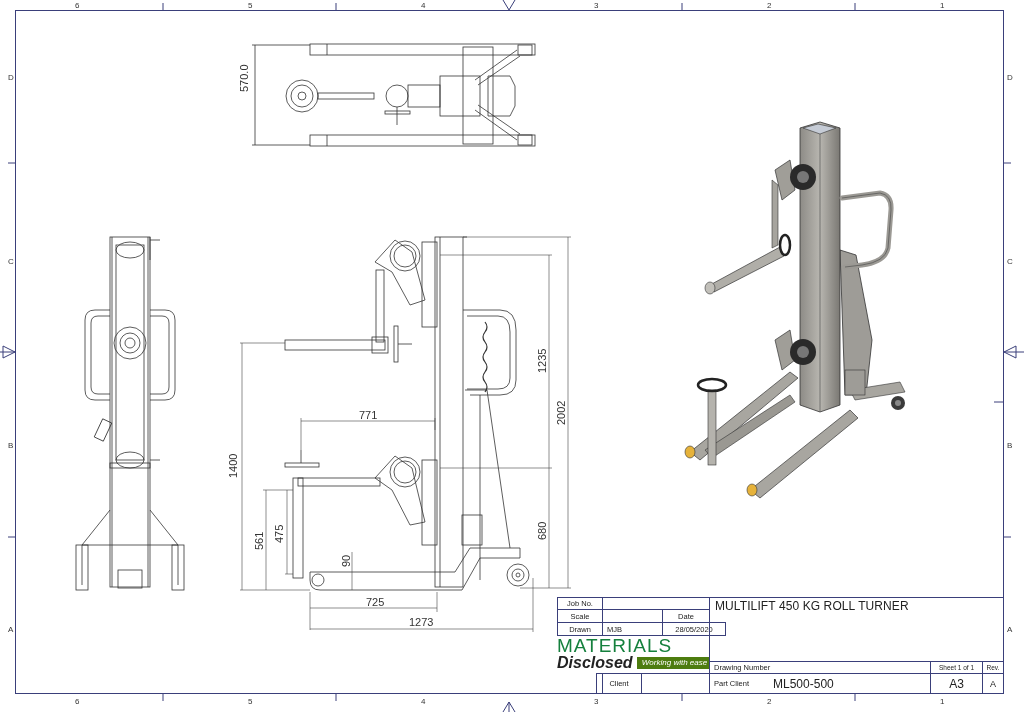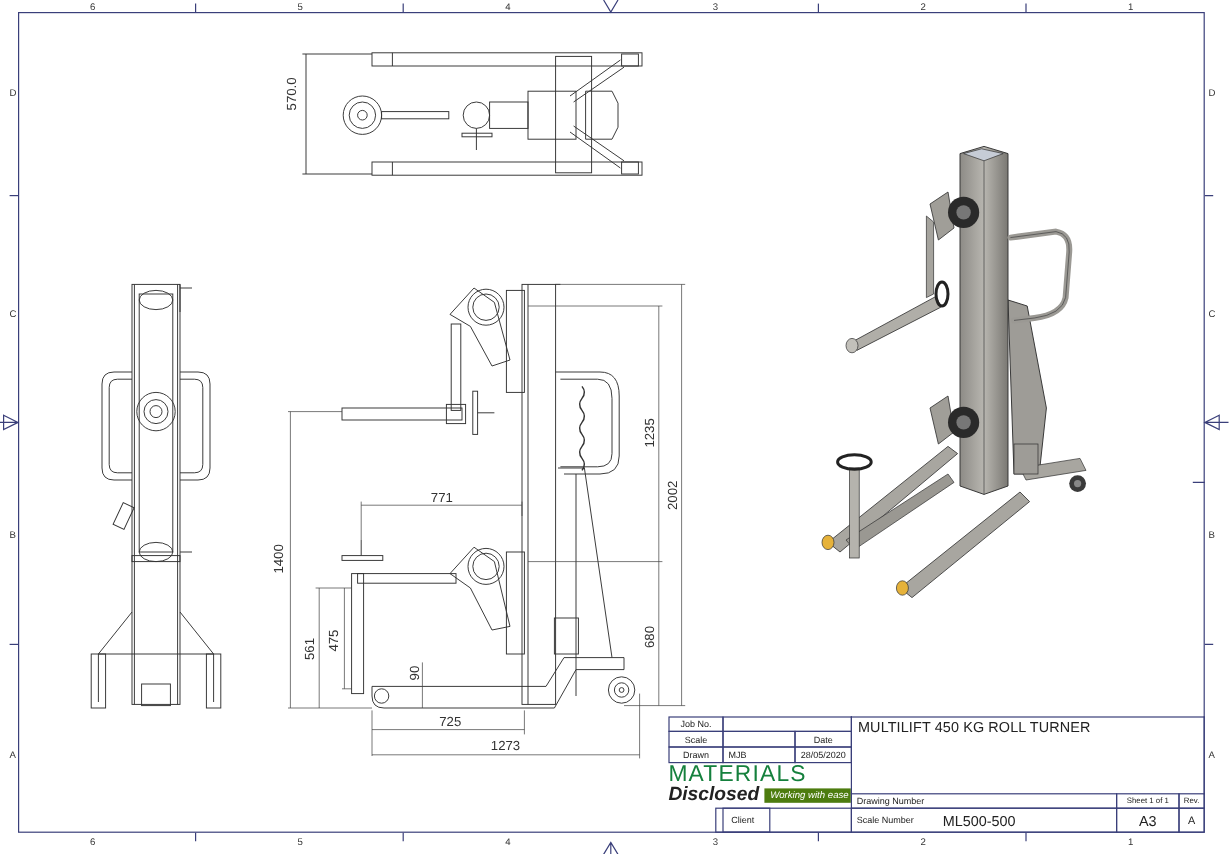--- a/index.html
+++ b/index.html
@@ -289,37 +289,37 @@
 
 
   <div class="tb">
     <div class="cell" style="left:0;top:0;width:46px;height:13px;">Job No.</div>
     <div class="cell" style="left:45px;top:0;width:108px;height:13px;"></div>
     <div class="cell" style="left:0;top:12px;width:46px;height:14px;">Scale</div>
     <div class="cell" style="left:45px;top:12px;width:61px;height:14px;"></div>
     <div class="cell" style="left:105px;top:12px;width:48px;height:14px;">Date</div>
     <div class="cell" style="left:0;top:25px;width:46px;height:14px;">Drawn</div>
     <div class="cell left" style="left:45px;top:25px;width:61px;height:14px;">MJB</div>
-    <div class="cell" style="left:105px;top:25px;width:48px;height:14px;text-align:center;">28/05/2020</div>
+    <div class="cell" style="left:105px;top:25px;width:64px;height:14px;text-align:center;">28/05/2020</div>
 
     <div class="logo-materials">MATERIALS</div>
     <div class="logo-handling">Disclosed</div>
     <div class="logo-slogan">Working with ease</div>
 
     <div class="cell" style="left:0;top:76px;width:46px;height:21px;margin-left:39px;">Client</div>
     <div class="cell" style="left:45px;top:76px;width:108px;height:21px;"></div>
 
     <div class="cell" style="left:152px;top:0;width:295px;height:65px;border-bottom:none;"></div>
     <div class="title-text">MULTILIFT 450 KG ROLL TURNER</div>
 
     <div class="cell left" style="left:152px;top:64px;width:222px;height:13px;">Drawing Number</div>
     <div class="cell" style="left:373px;top:64px;width:53px;height:13px;font-size:6.5px;">Sheet 1  of  1</div>
     <div class="cell" style="left:425px;top:64px;width:22px;height:13px;font-size:6.5px;">Rev.</div>
 
     <div class="cell left" style="left:152px;top:76px;width:222px;height:21px;">
-      <span>Scale Number</span>
+      <span>Part Client</span>
       <span class="part-num" style="margin-left:24px;">ML500-500</span>
     </div>
     <div class="cell a3" style="left:373px;top:76px;width:53px;height:21px;">A3</div>
     <div class="cell" style="left:425px;top:76px;width:22px;height:21px;font-size:9px;">A</div>
   </div>
 
 </div>
 
 </body></html>

